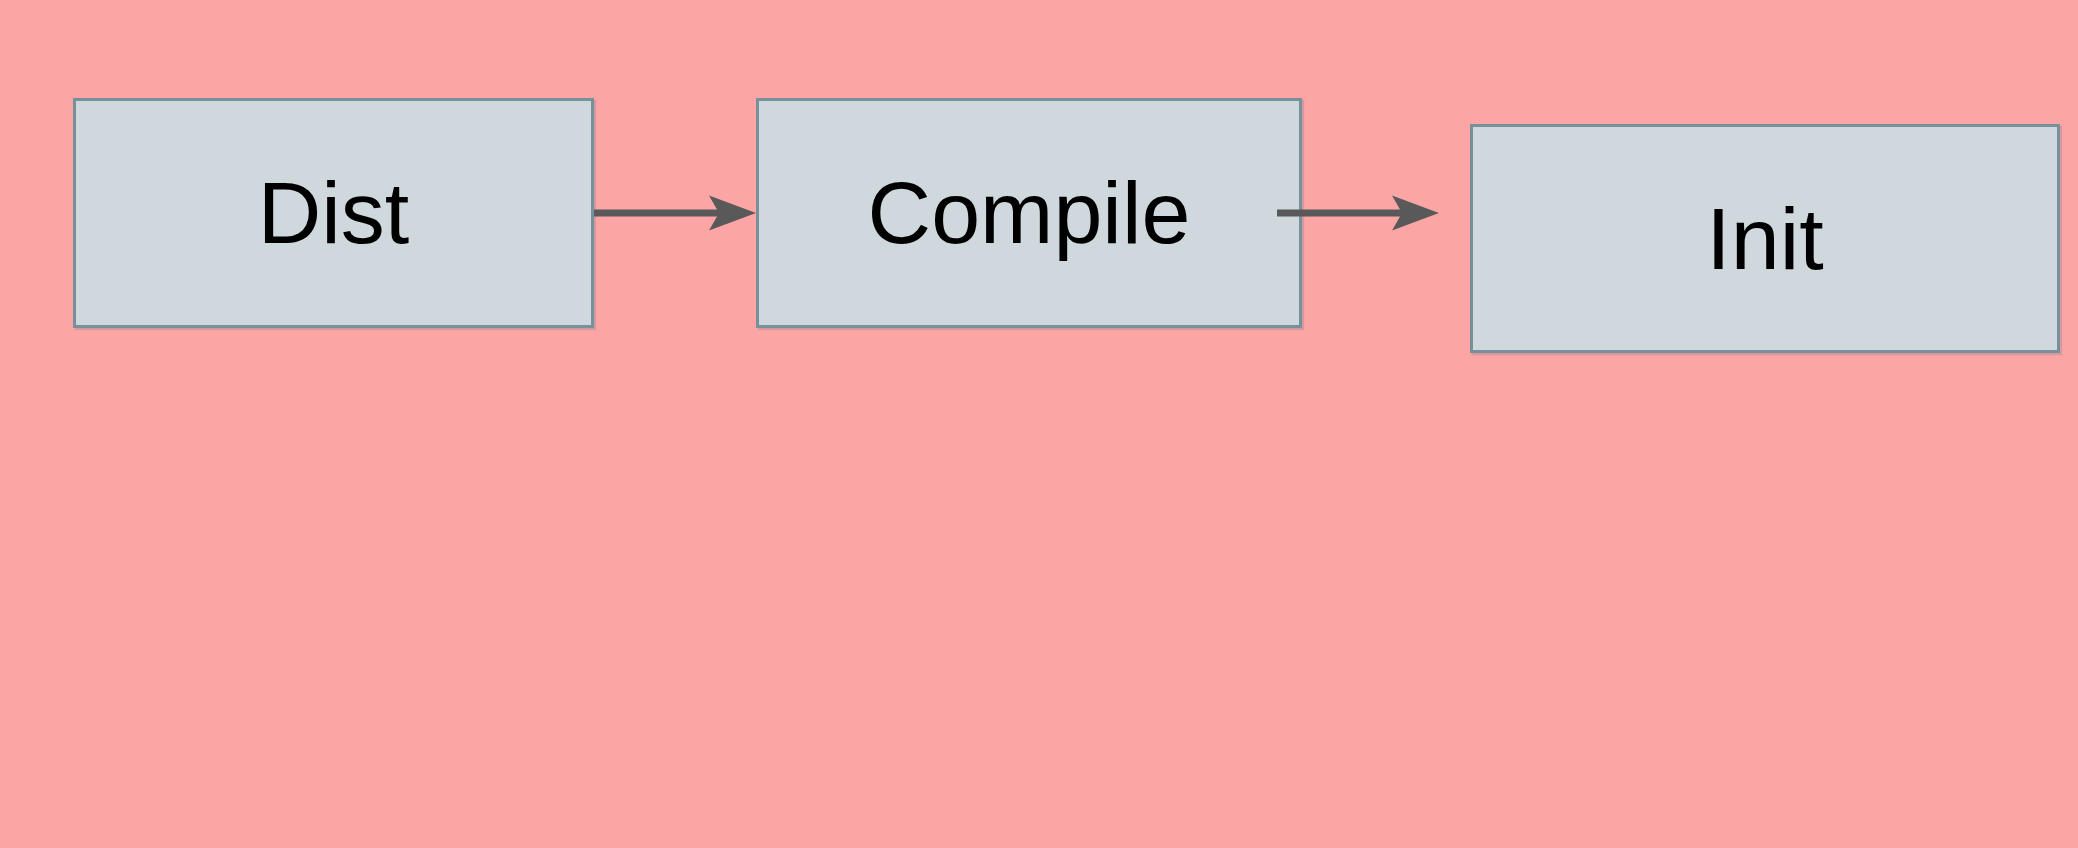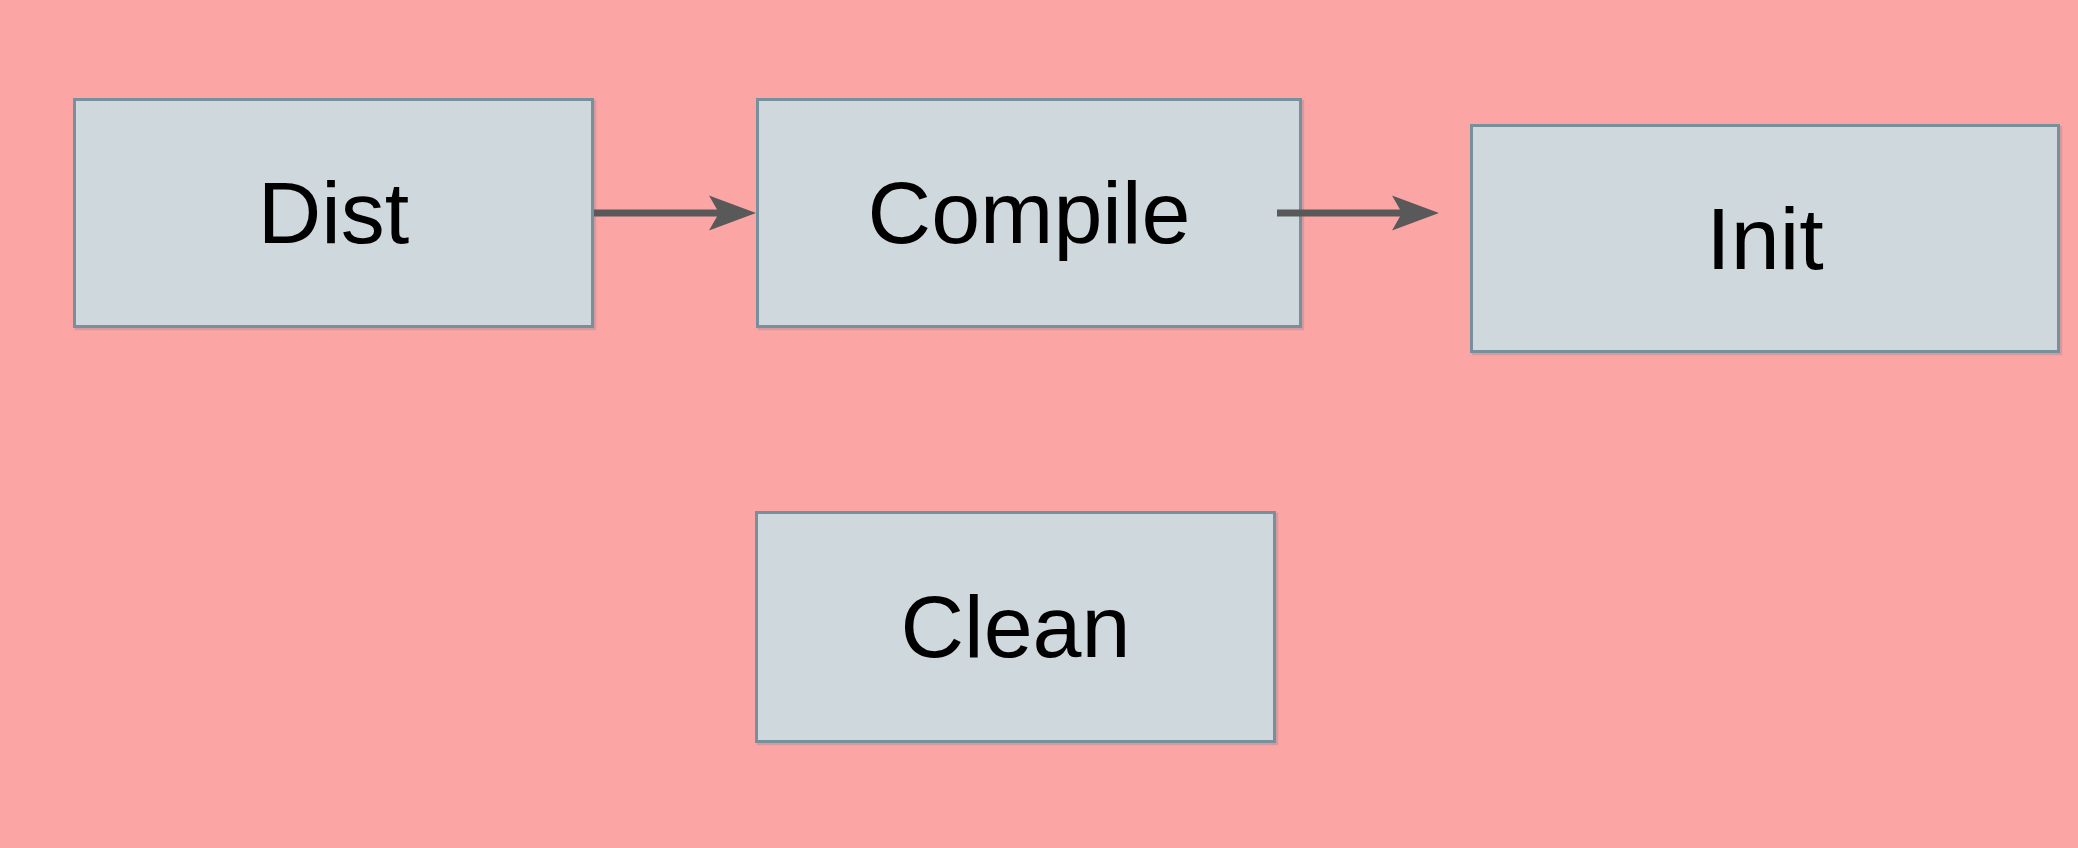--- a/index.html
+++ b/index.html
@@ -56,23 +56,20 @@
   </div>
 
   <div class="node node-compile">
     <span class="label">Compile</span>
   </div>
 
   <div class="node node-init">
     <span class="label">Init</span>
   </div>
 
-  <div class="node node-clean">
-    <span class="label">Clean</span>
-  </div>
 
   <svg class="edges-layer" width="2078" height="848" viewBox="0 0 2078 848" xmlns="http://www.w3.org/2000/svg">
 
     <g>
       <line x1="594" y1="213" x2="721" y2="213" stroke="#595959" stroke-width="7"></line>
       <polygon points="756,213 709,195.5 719,213 709,230.5" fill="#595959"></polygon>
     </g>
 
     <g>
       <line x1="1277" y1="213" x2="1404" y2="213" stroke="#595959" stroke-width="7"></line>

